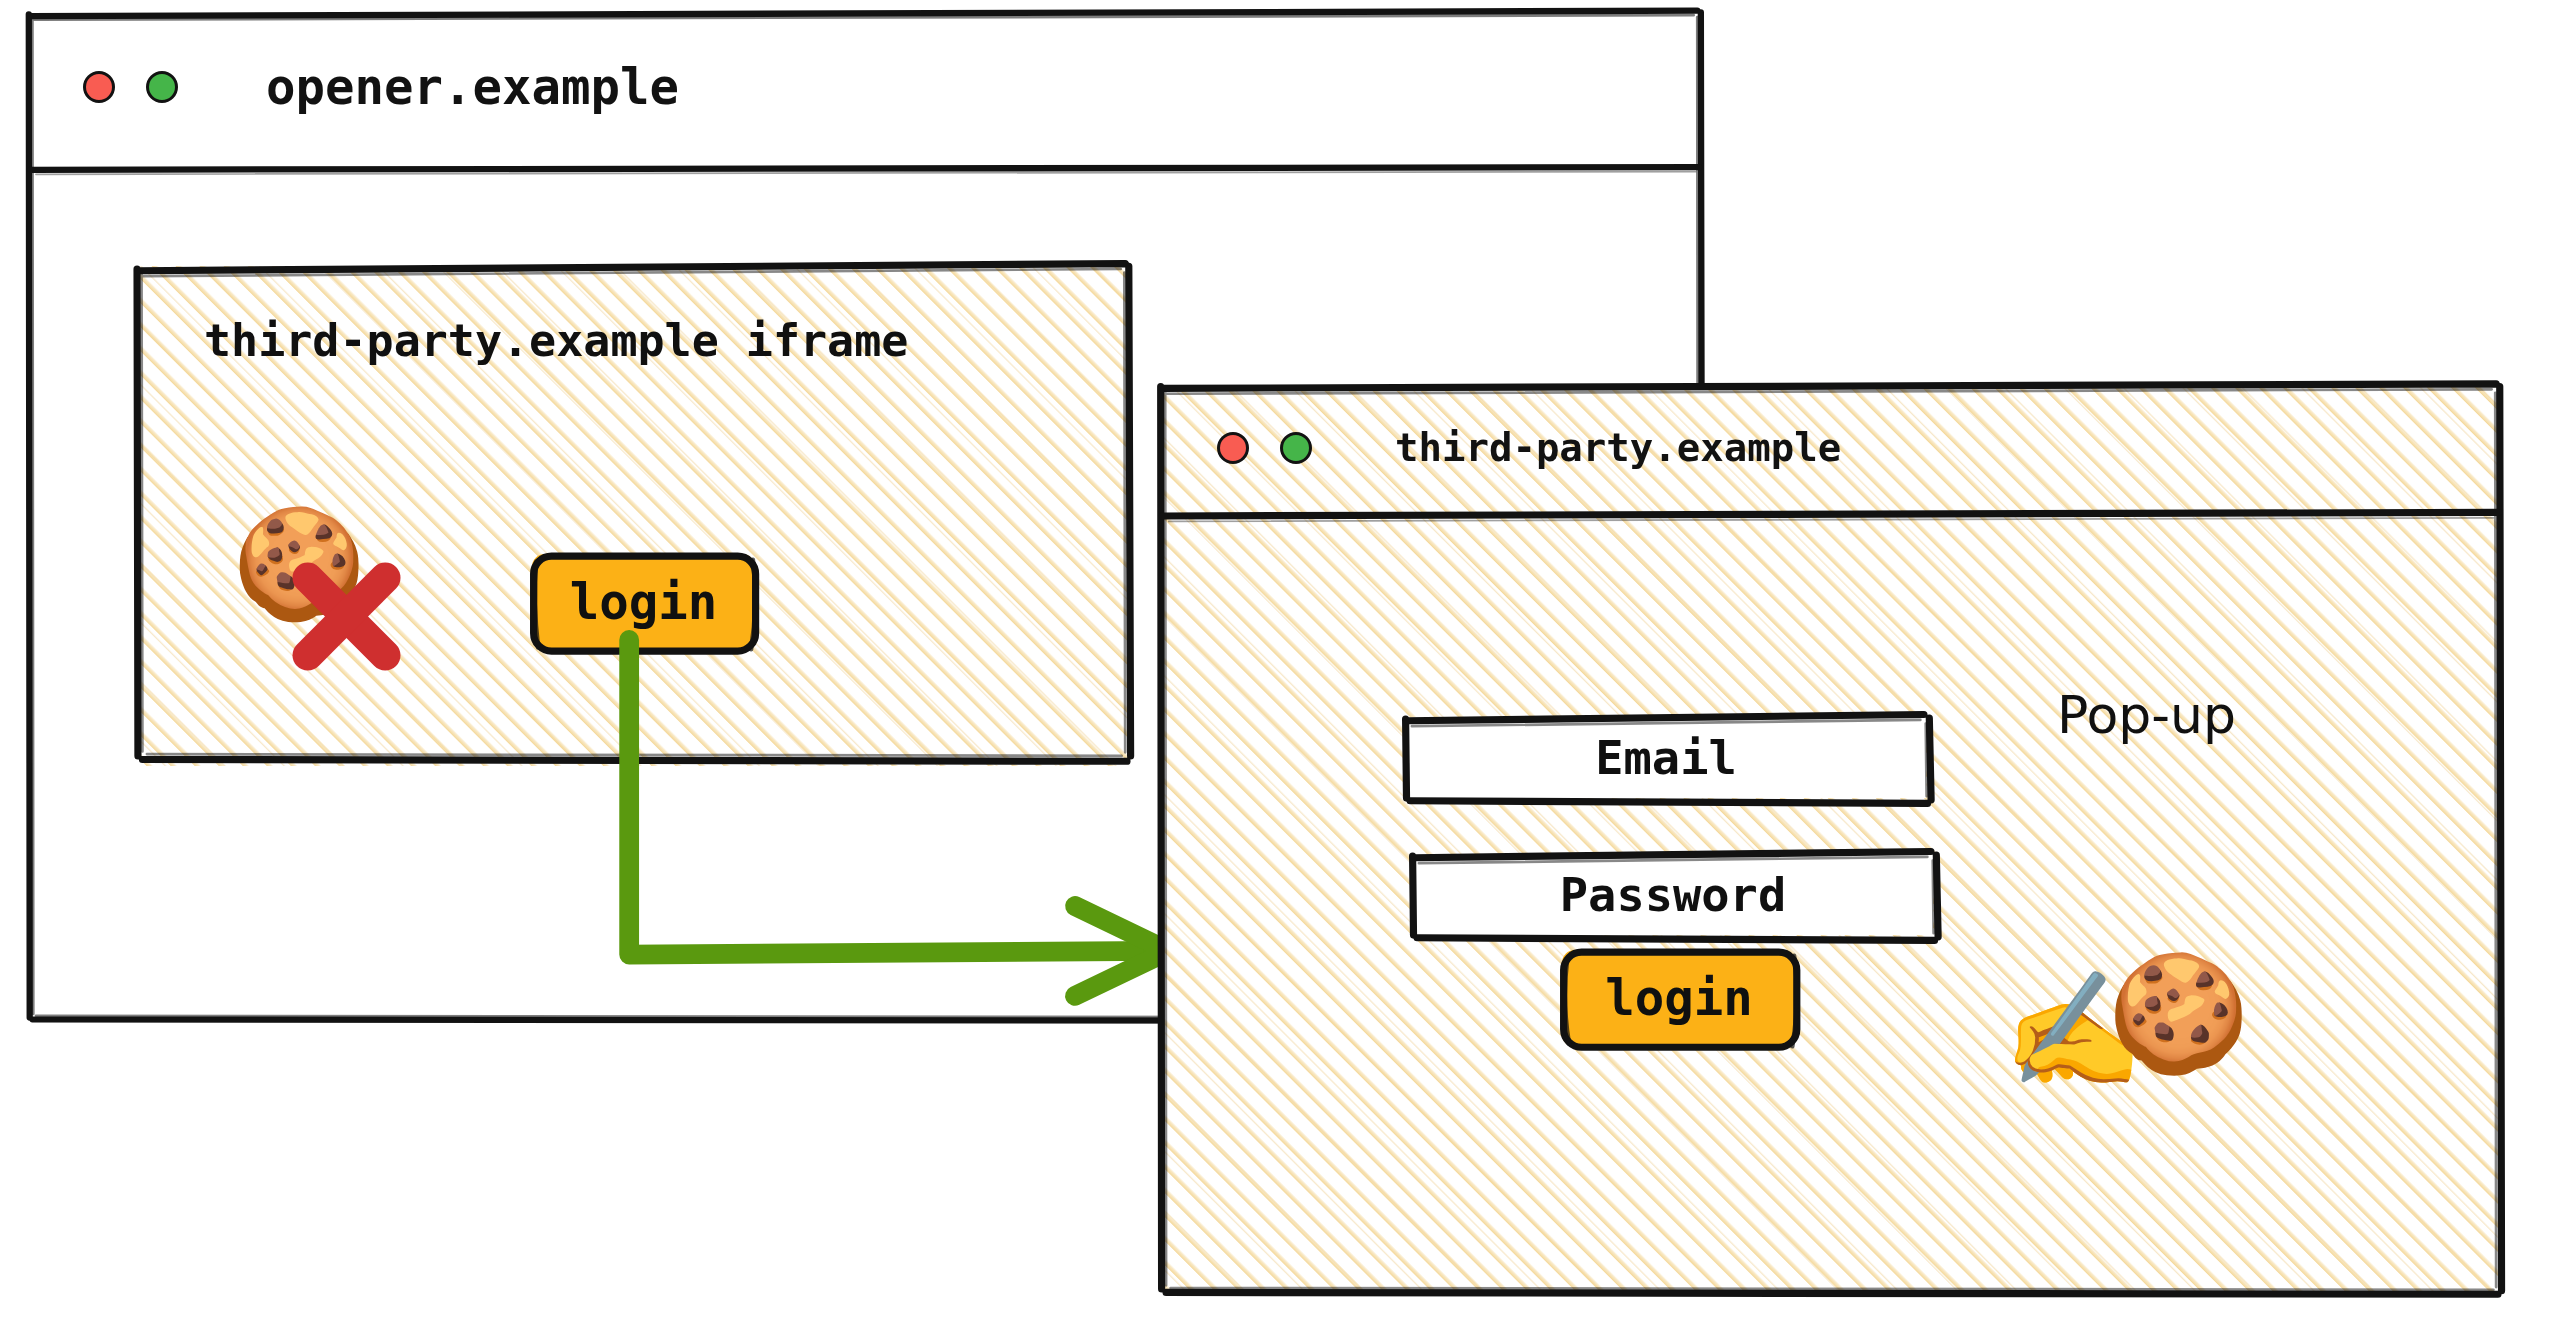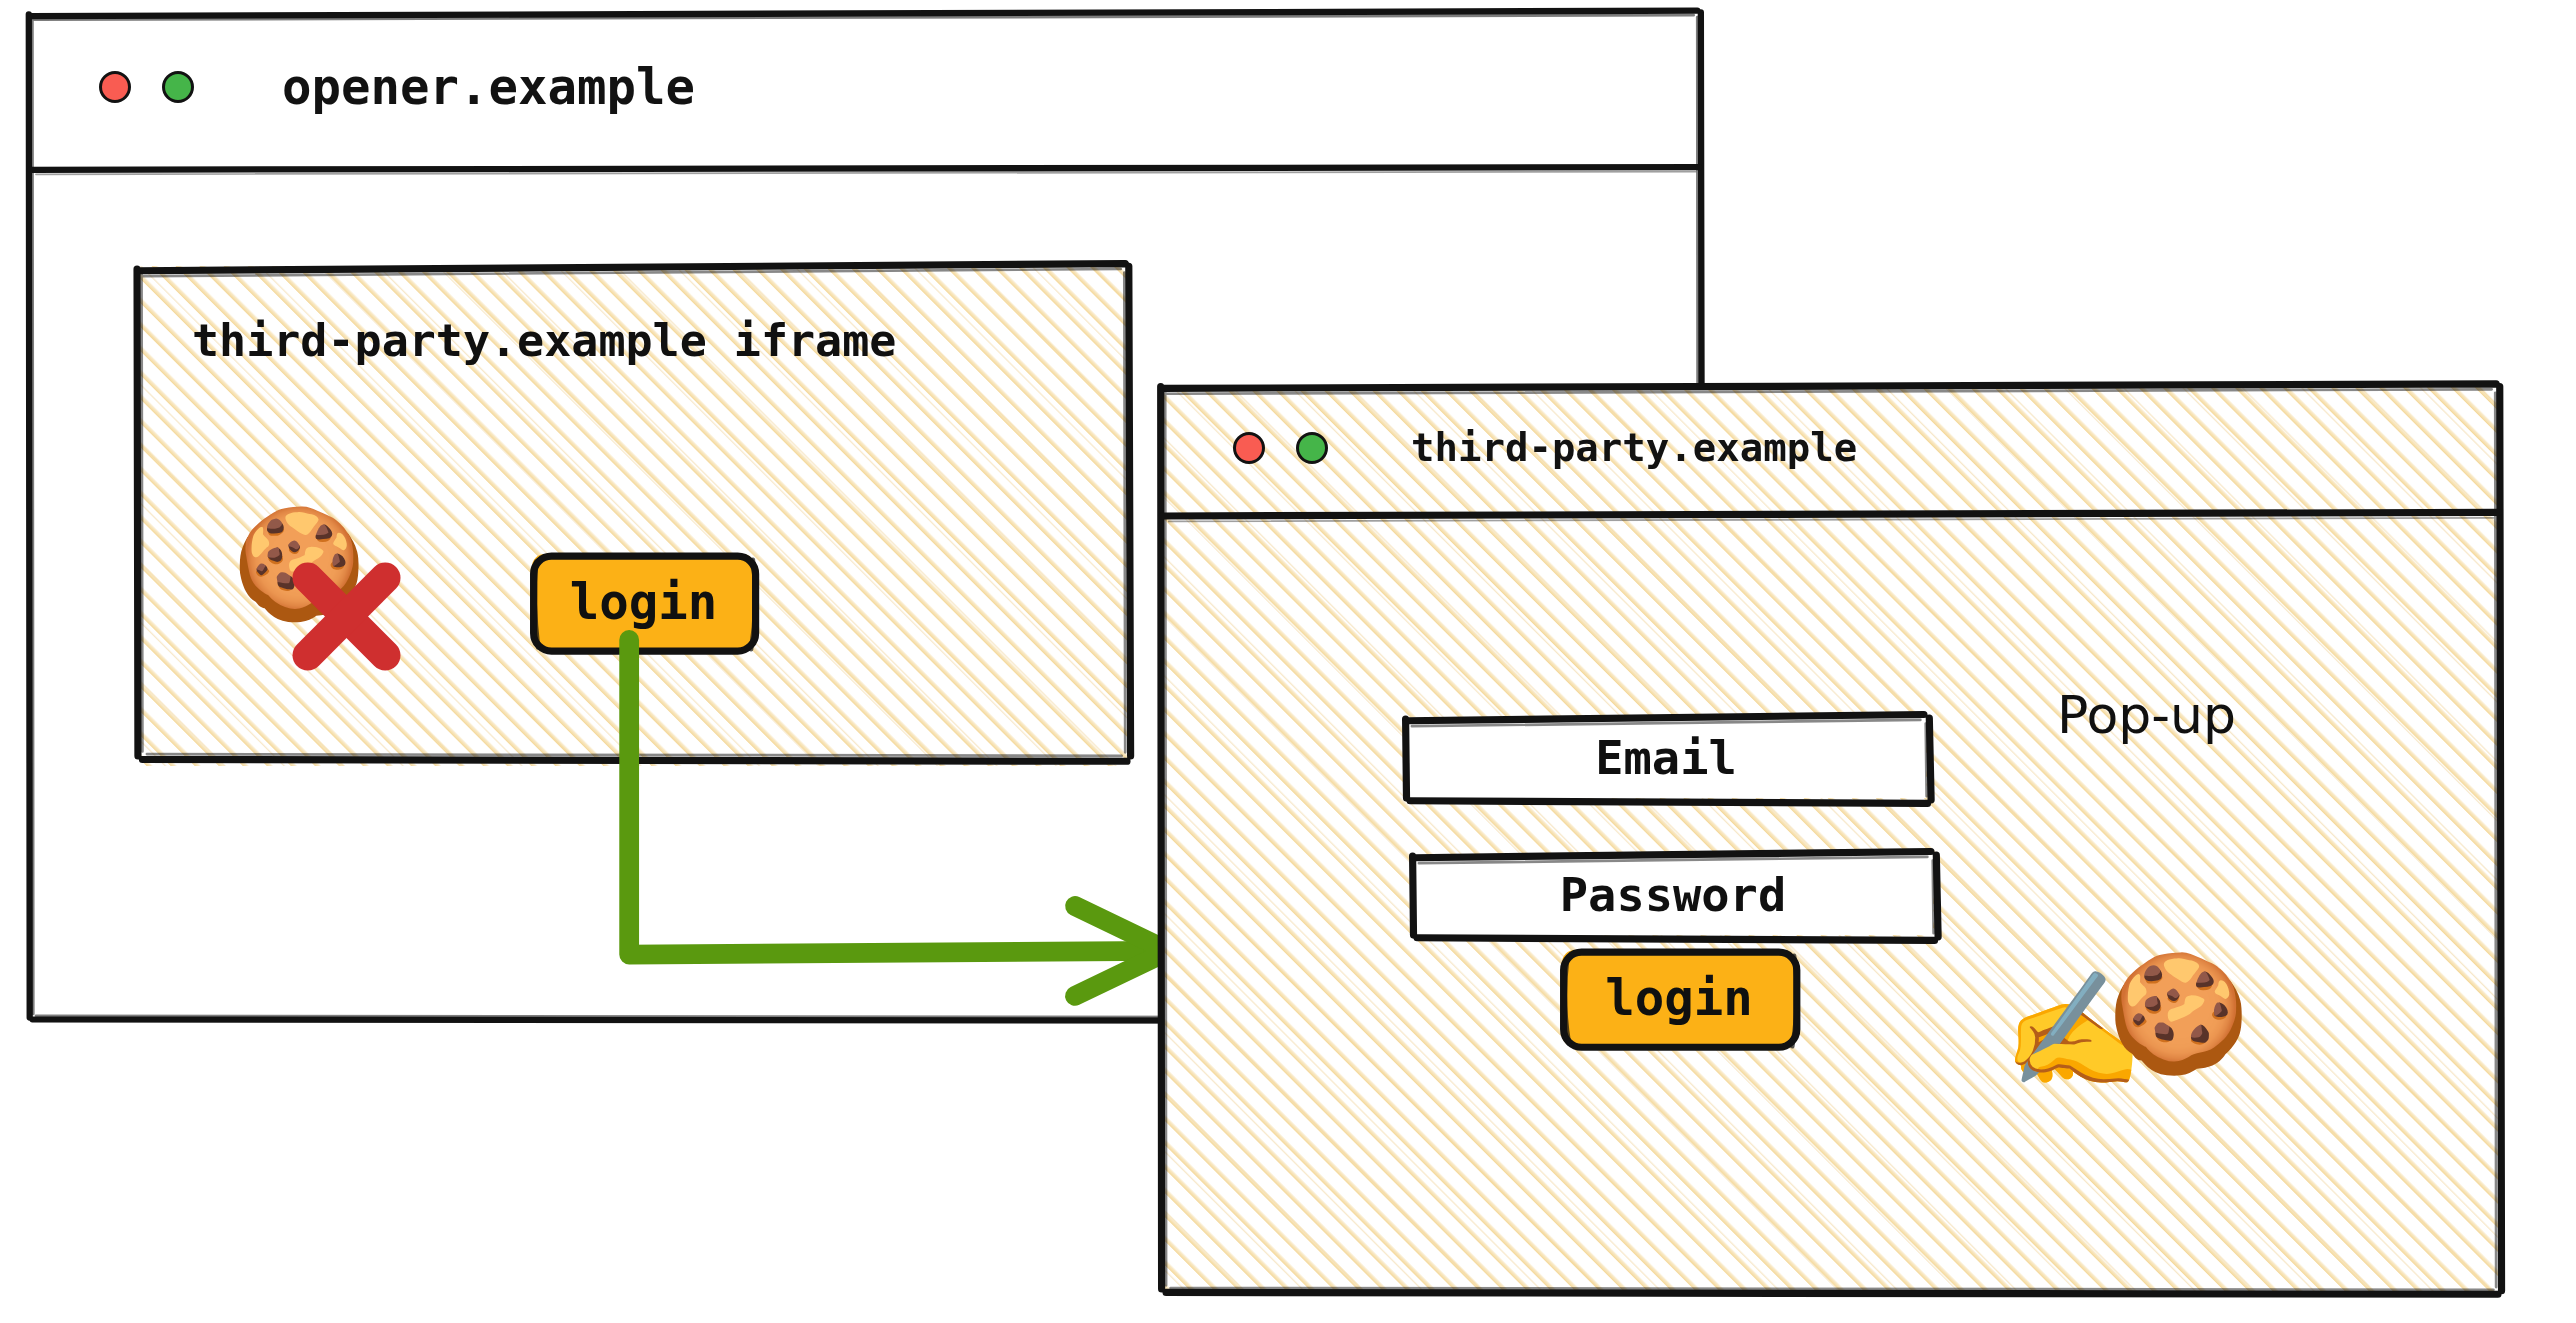--- a/index.html
+++ b/index.html
@@ -25,34 +25,34 @@
         rgba(238,205,140,0)   19px,
         rgba(238,205,140,.45) 20px,
         rgba(238,205,140,0)   21.6px,
         rgba(238,205,140,0)   42px);
   }
 
   
   .window{position:absolute;}
   .win-svg{position:absolute;left:0;top:0;overflow:visible;}
 
-  .titlebar{position:absolute;display:flex;align-items:center;padding-left:16px;}
+  .titlebar{position:absolute;display:flex;align-items:center;}
   .dot{width:32px;height:32px;border-radius:50%;border:3.6px solid #121212;box-sizing:border-box;}
   .dot.red{background:#f95c52;}
   .dot.green{background:#45b549;}
   .win-title{
     color:#121212;white-space:nowrap;
     font-family:"DejaVu Sans Mono", monospace;
     font-weight:700;
   }
 
   
   .frame-label{
     position:absolute;color:#101010;white-space:nowrap;
-    font-family:"DejaVu Sans Mono", monospace;font-weight:700;
+    font-family:"DejaVu Sans Mono", monospace;font-weight:700;margin-left:12px;
   }
 
   
   .btn-login{
     position:absolute;background:#fcb116;
     display:flex;align-items:center;justify-content:center;
     color:#101010;font-family:"DejaVu Sans Mono", monospace;font-weight:700;
     border-radius:12.6px;
     margin-top:8px;
   }

